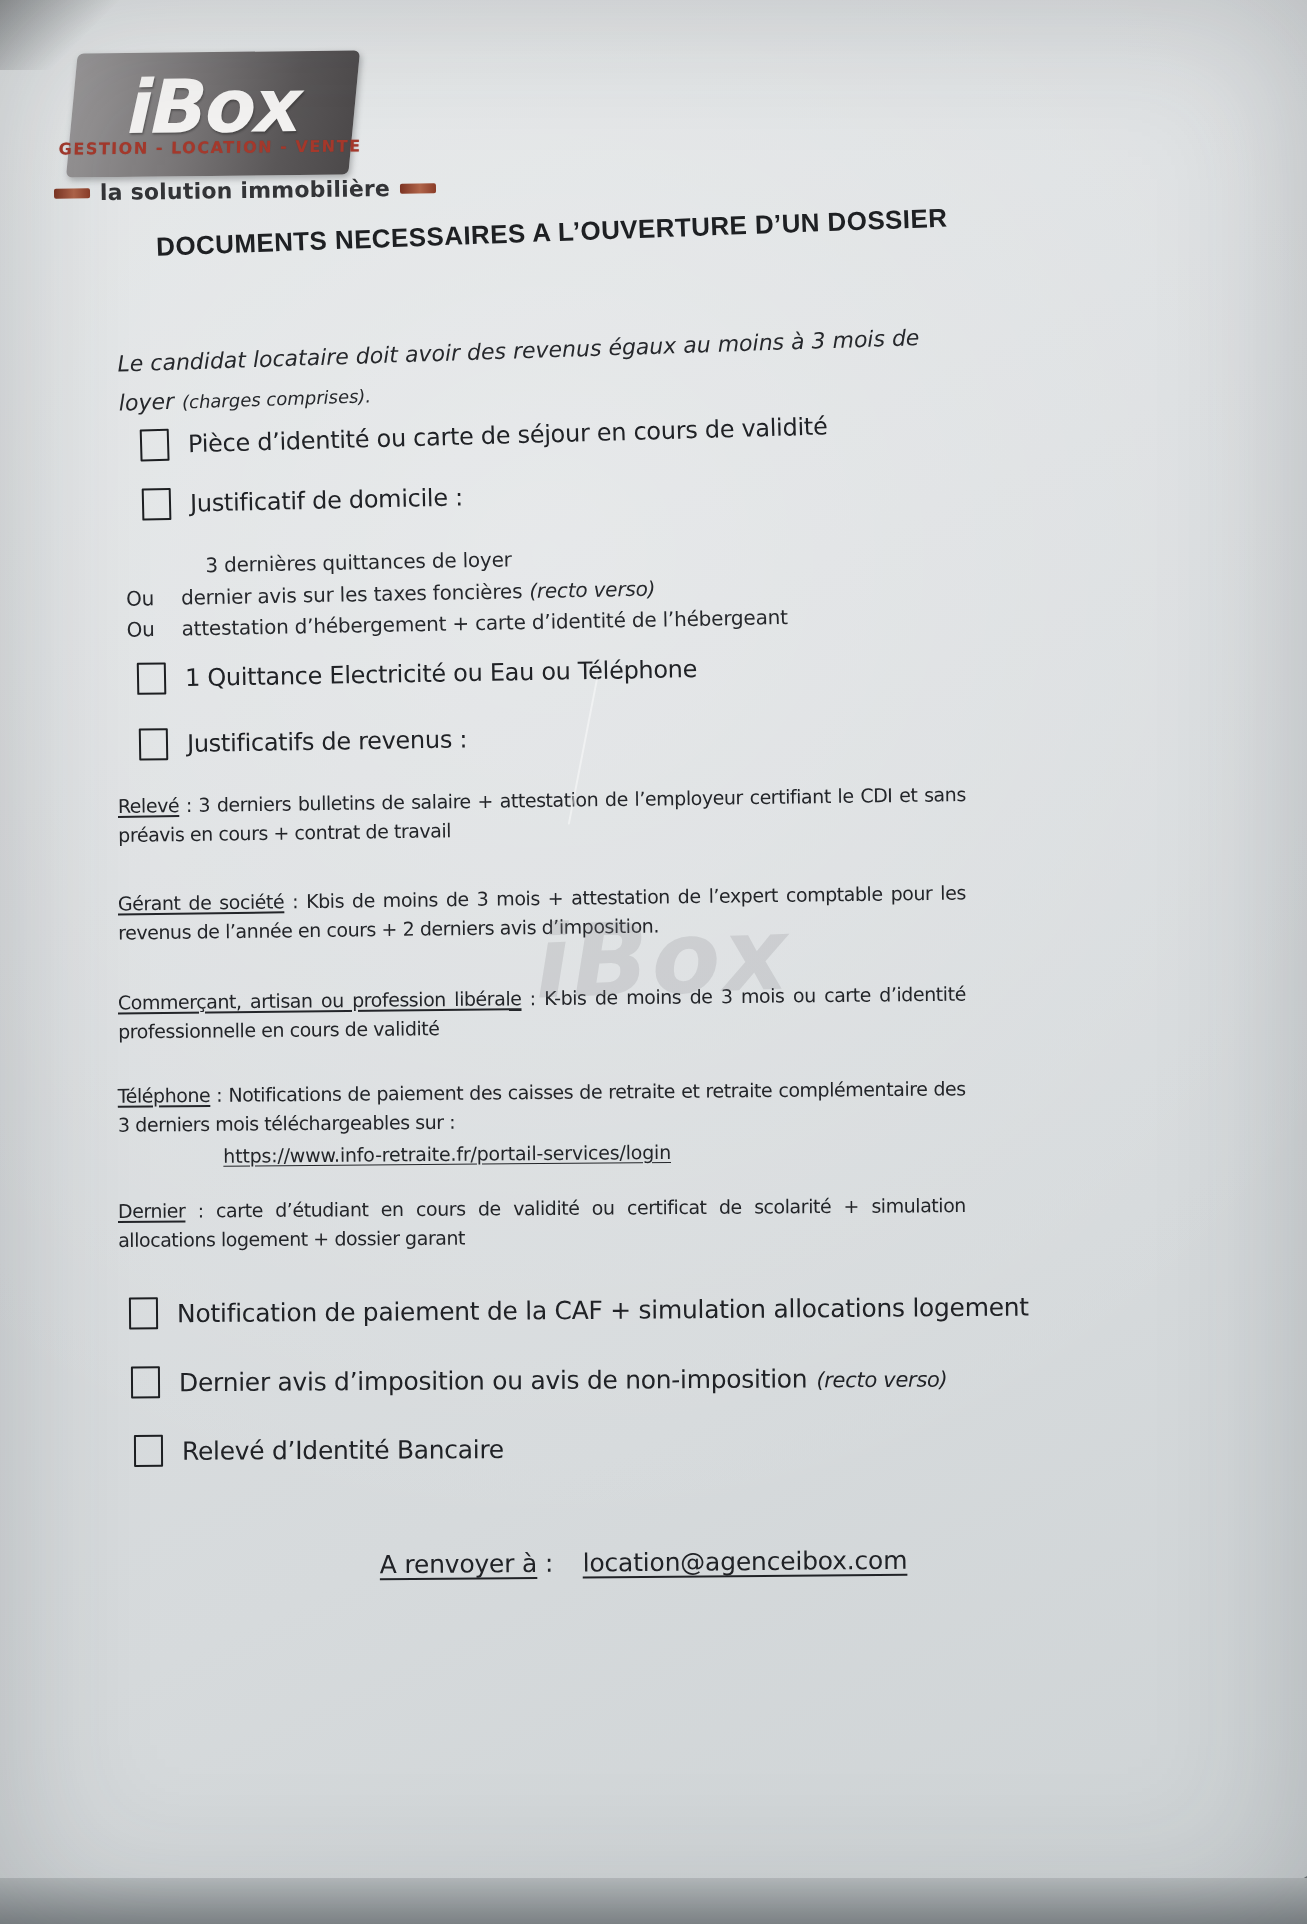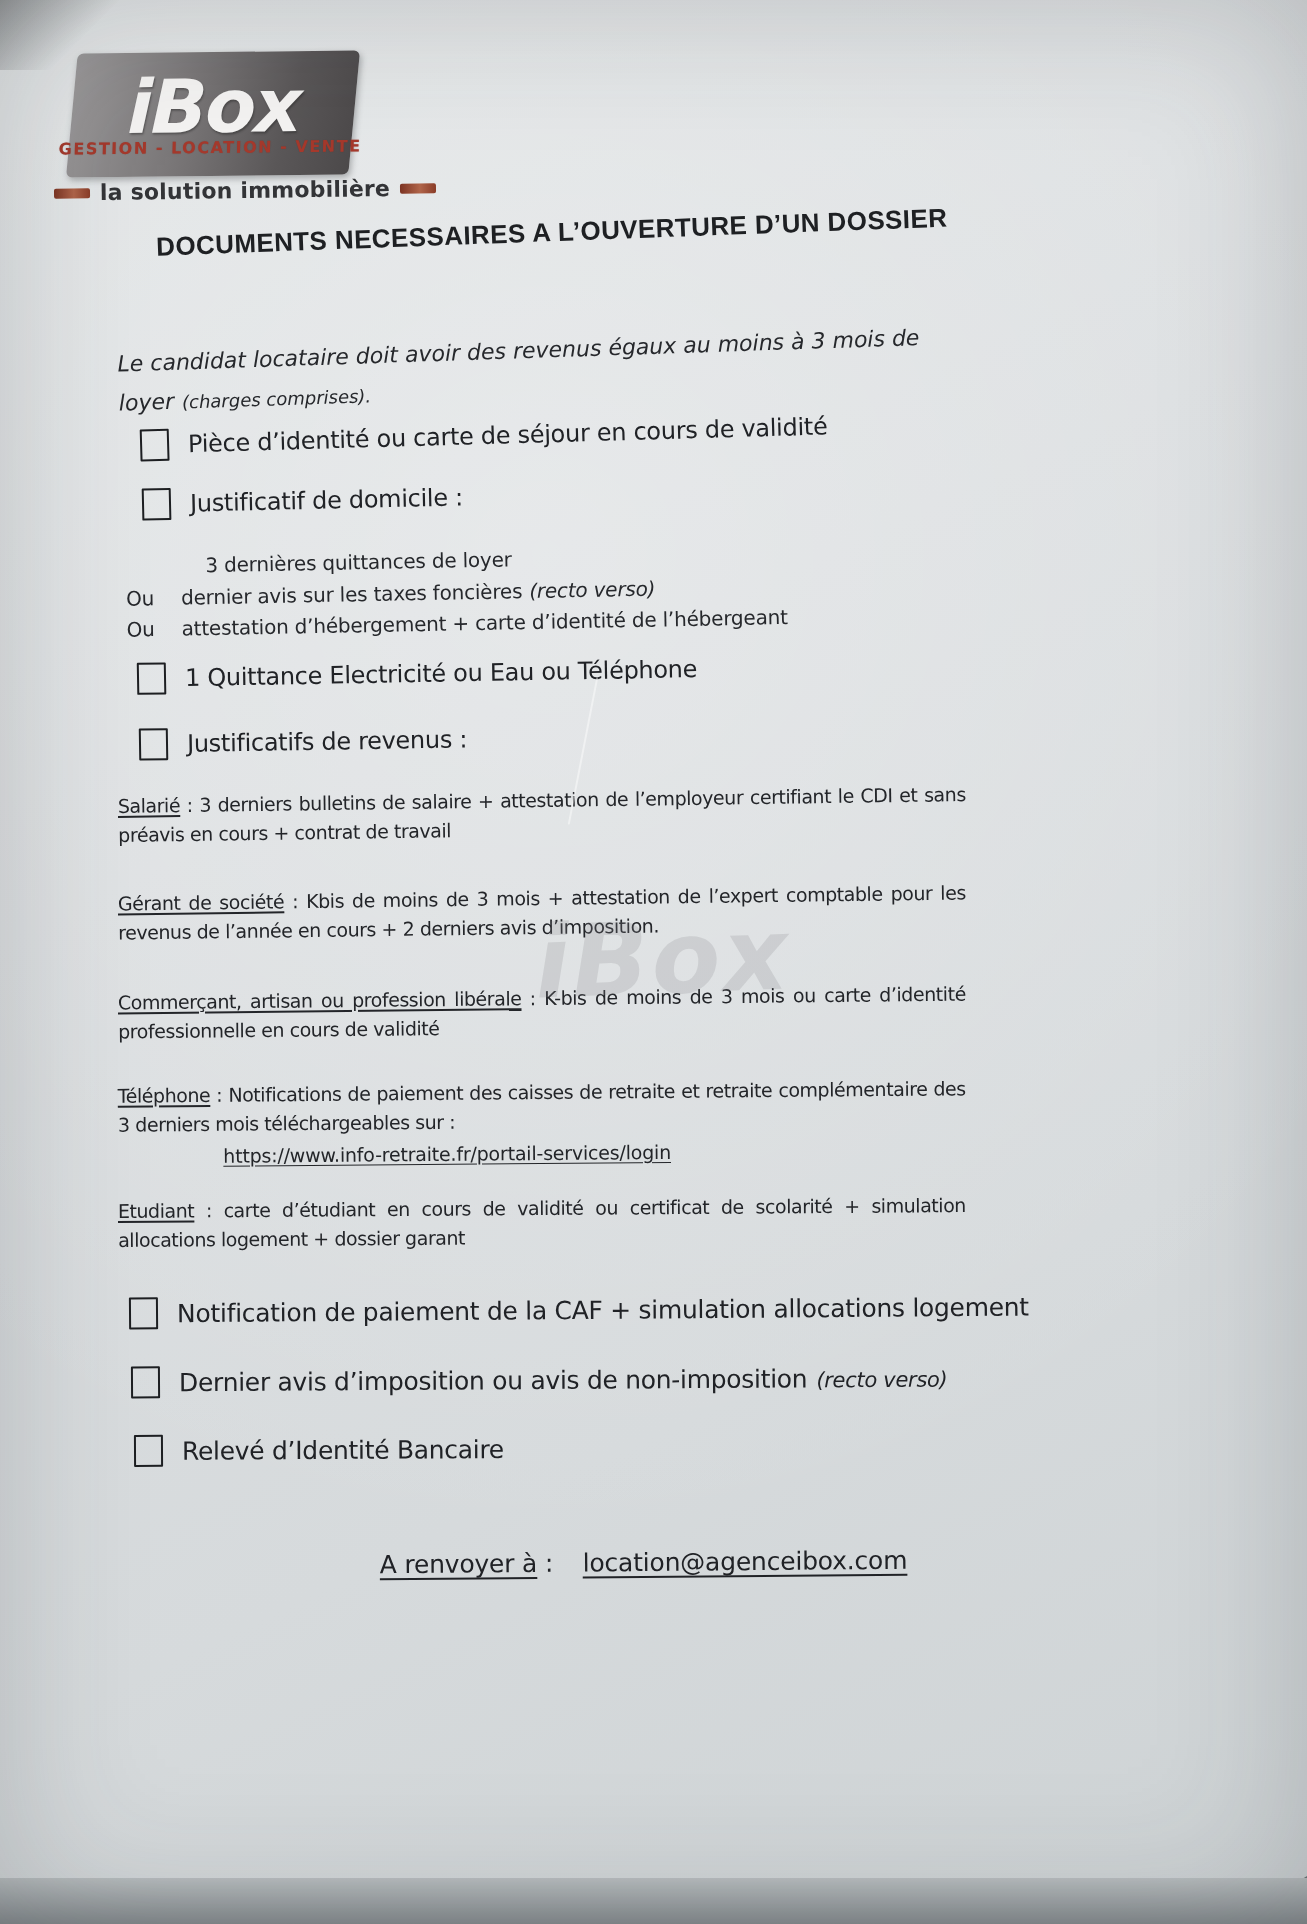--- a/index.html
+++ b/index.html
@@ -198,34 +198,34 @@
   <div class="cbrow row-quittance">
     <span class="cbox"></span>
     <span class="lbl">1 Quittance Electricité ou Eau ou Téléphone</span>
   </div>
   <div class="cbrow row-revenus">
     <span class="cbox"></span>
     <span class="lbl">Justificatifs de revenus :</span>
   </div>
 
   <div class="para para-salarie">
-    <span class="head">Salarié</span><span class="sep"> : </span><span>3 derniers bulletins de salaire + attestation de l’employeur certifiant le CDI et sans préavis en cours + contrat de travail</span>
+    <span class="head">Relevé</span><span class="sep"> : </span><span>3 derniers bulletins de salaire + attestation de l’employeur certifiant le CDI et sans préavis en cours + contrat de travail</span>
   </div>
   <div class="para para-gerant">
     <span class="head">Gérant de société</span><span class="sep"> : </span><span>Kbis de moins de 3 mois + attestation de l’expert comptable pour les revenus de l’année en cours + 2 derniers avis d’imposition.</span>
   </div>
   <div class="para para-commercant">
     <span class="head">Commerçant, artisan ou profession libérale</span><span class="sep"> : </span><span>K-bis de moins de 3 mois ou carte d’identité professionnelle en cours de validité</span>
   </div>
   <div class="para para-retraite">
     <span class="head">Téléphone</span><span class="sep"> : </span><span>Notifications de paiement des caisses de retraite et retraite complémentaire des 3 derniers mois téléchargeables sur :</span>
     <span class="retraite-link">https://www.info-retraite.fr/portail-services/login</span>
   </div>
   <div class="para para-etudiant">
-    <span class="head">Etudiant</span><span class="sep"> : </span><span>carte d’étudiant en cours de validité ou certificat de scolarité + simulation allocations logement + dossier garant</span>
+    <span class="head">Dernier</span><span class="sep"> : </span><span>carte d’étudiant en cours de validité ou certificat de scolarité + simulation allocations logement + dossier garant</span>
   </div>
 
   <div class="cbrow big row-caf">
     <span class="cbox"></span>
     <span class="lbl">Notification de paiement de la CAF + simulation allocations logement</span>
   </div>
   <div class="cbrow big row-imposition">
     <span class="cbox"></span>
     <span class="lbl"><span>Dernier avis d’imposition ou avis de non-imposition</span><span class="it">(recto verso)</span></span>
   </div>

